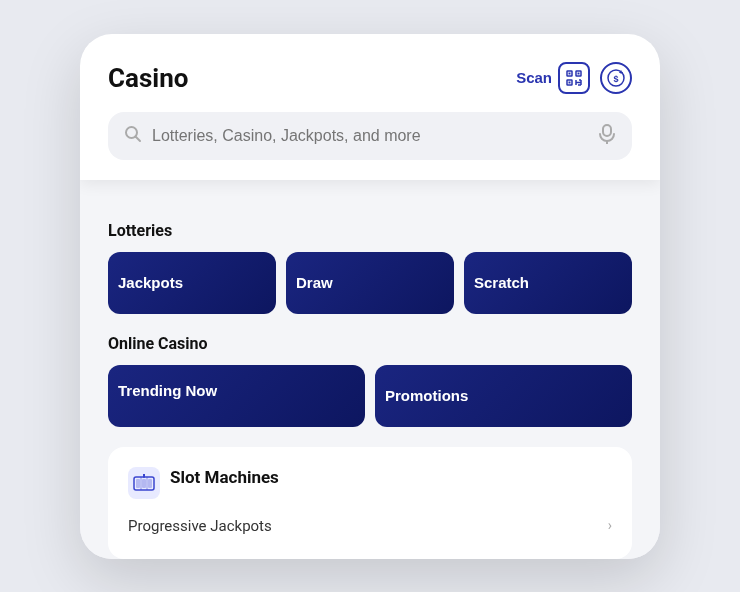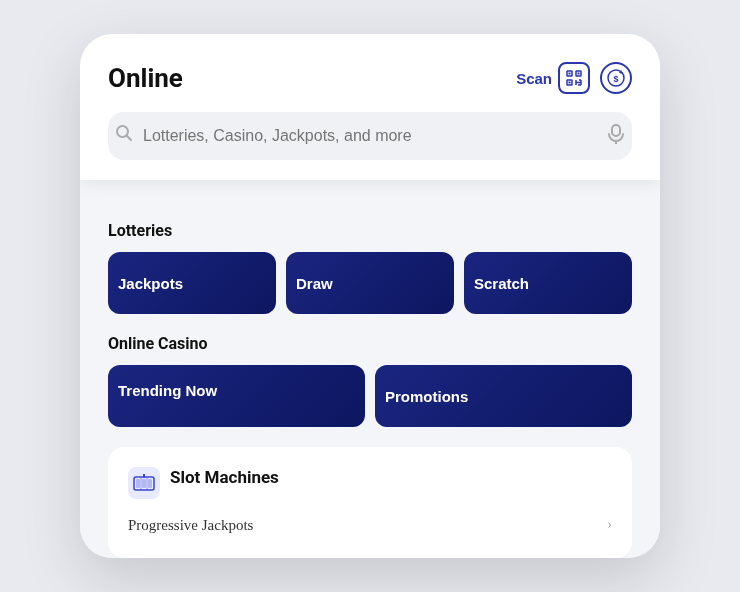--- a/index.html
+++ b/index.html
@@ -88,23 +88,24 @@
       display: flex;
       align-items: center;
       justify-content: center;
       color: #2a35b0;
       font-size: 14px;
       font-weight: 700;
     }
 
     .search-bar {
       display: flex;
+      align-items: center;
       background: #f0f1f5;
       border-radius: 16px;
-      padding: 12px 7px;
+      padding: 12px 16px;
       gap: 10px;
     }
 
     .search-icon {
       color: #aaa;
       font-size: 18px;
     }
 
     .search-input {
       flex: 1;
@@ -195,41 +196,40 @@
     .slot-title {
       font-size: 17px;
       font-weight: 700;
       color: #111;
     }
 
     .slot-item {
       display: flex;
       justify-content: space-between;
       padding: 4px 0;
-      font-family: Liberation Serif, serif;
     }
 
     .slot-item-label {
       font-size: 15px;
       color: #333;
     }
 
     .chevron-icon {
       color: #aaa;
       font-size: 14px;
     }
   </style>
 </head>
 <body>
 
 <div class="phone-card">
 
   <div class="header-section">
     <div class="header-top">
-      <span class="header-title">Online</span>
+      <span class="header-title">Casino</span>
       <div class="header-actions">
         <button class="scan-btn">
           <span>Scan</span>
           <div class="scan-icon-wrapper">
             <svg width="16" height="16" viewBox="0 0 16 16" fill="none">
               <rect x="1" y="1" width="5" height="5" rx="0.5" stroke="#2a35b0" stroke-width="1.5" fill="none"></rect>
               <rect x="1" y="10" width="5" height="5" rx="0.5" stroke="#2a35b0" stroke-width="1.5" fill="none"></rect>
               <rect x="10" y="1" width="5" height="5" rx="0.5" stroke="#2a35b0" stroke-width="1.5" fill="none"></rect>
               <rect x="2.5" y="2.5" width="2" height="2" fill="#2a35b0"></rect>
               <rect x="2.5" y="11.5" width="2" height="2" fill="#2a35b0"></rect>

